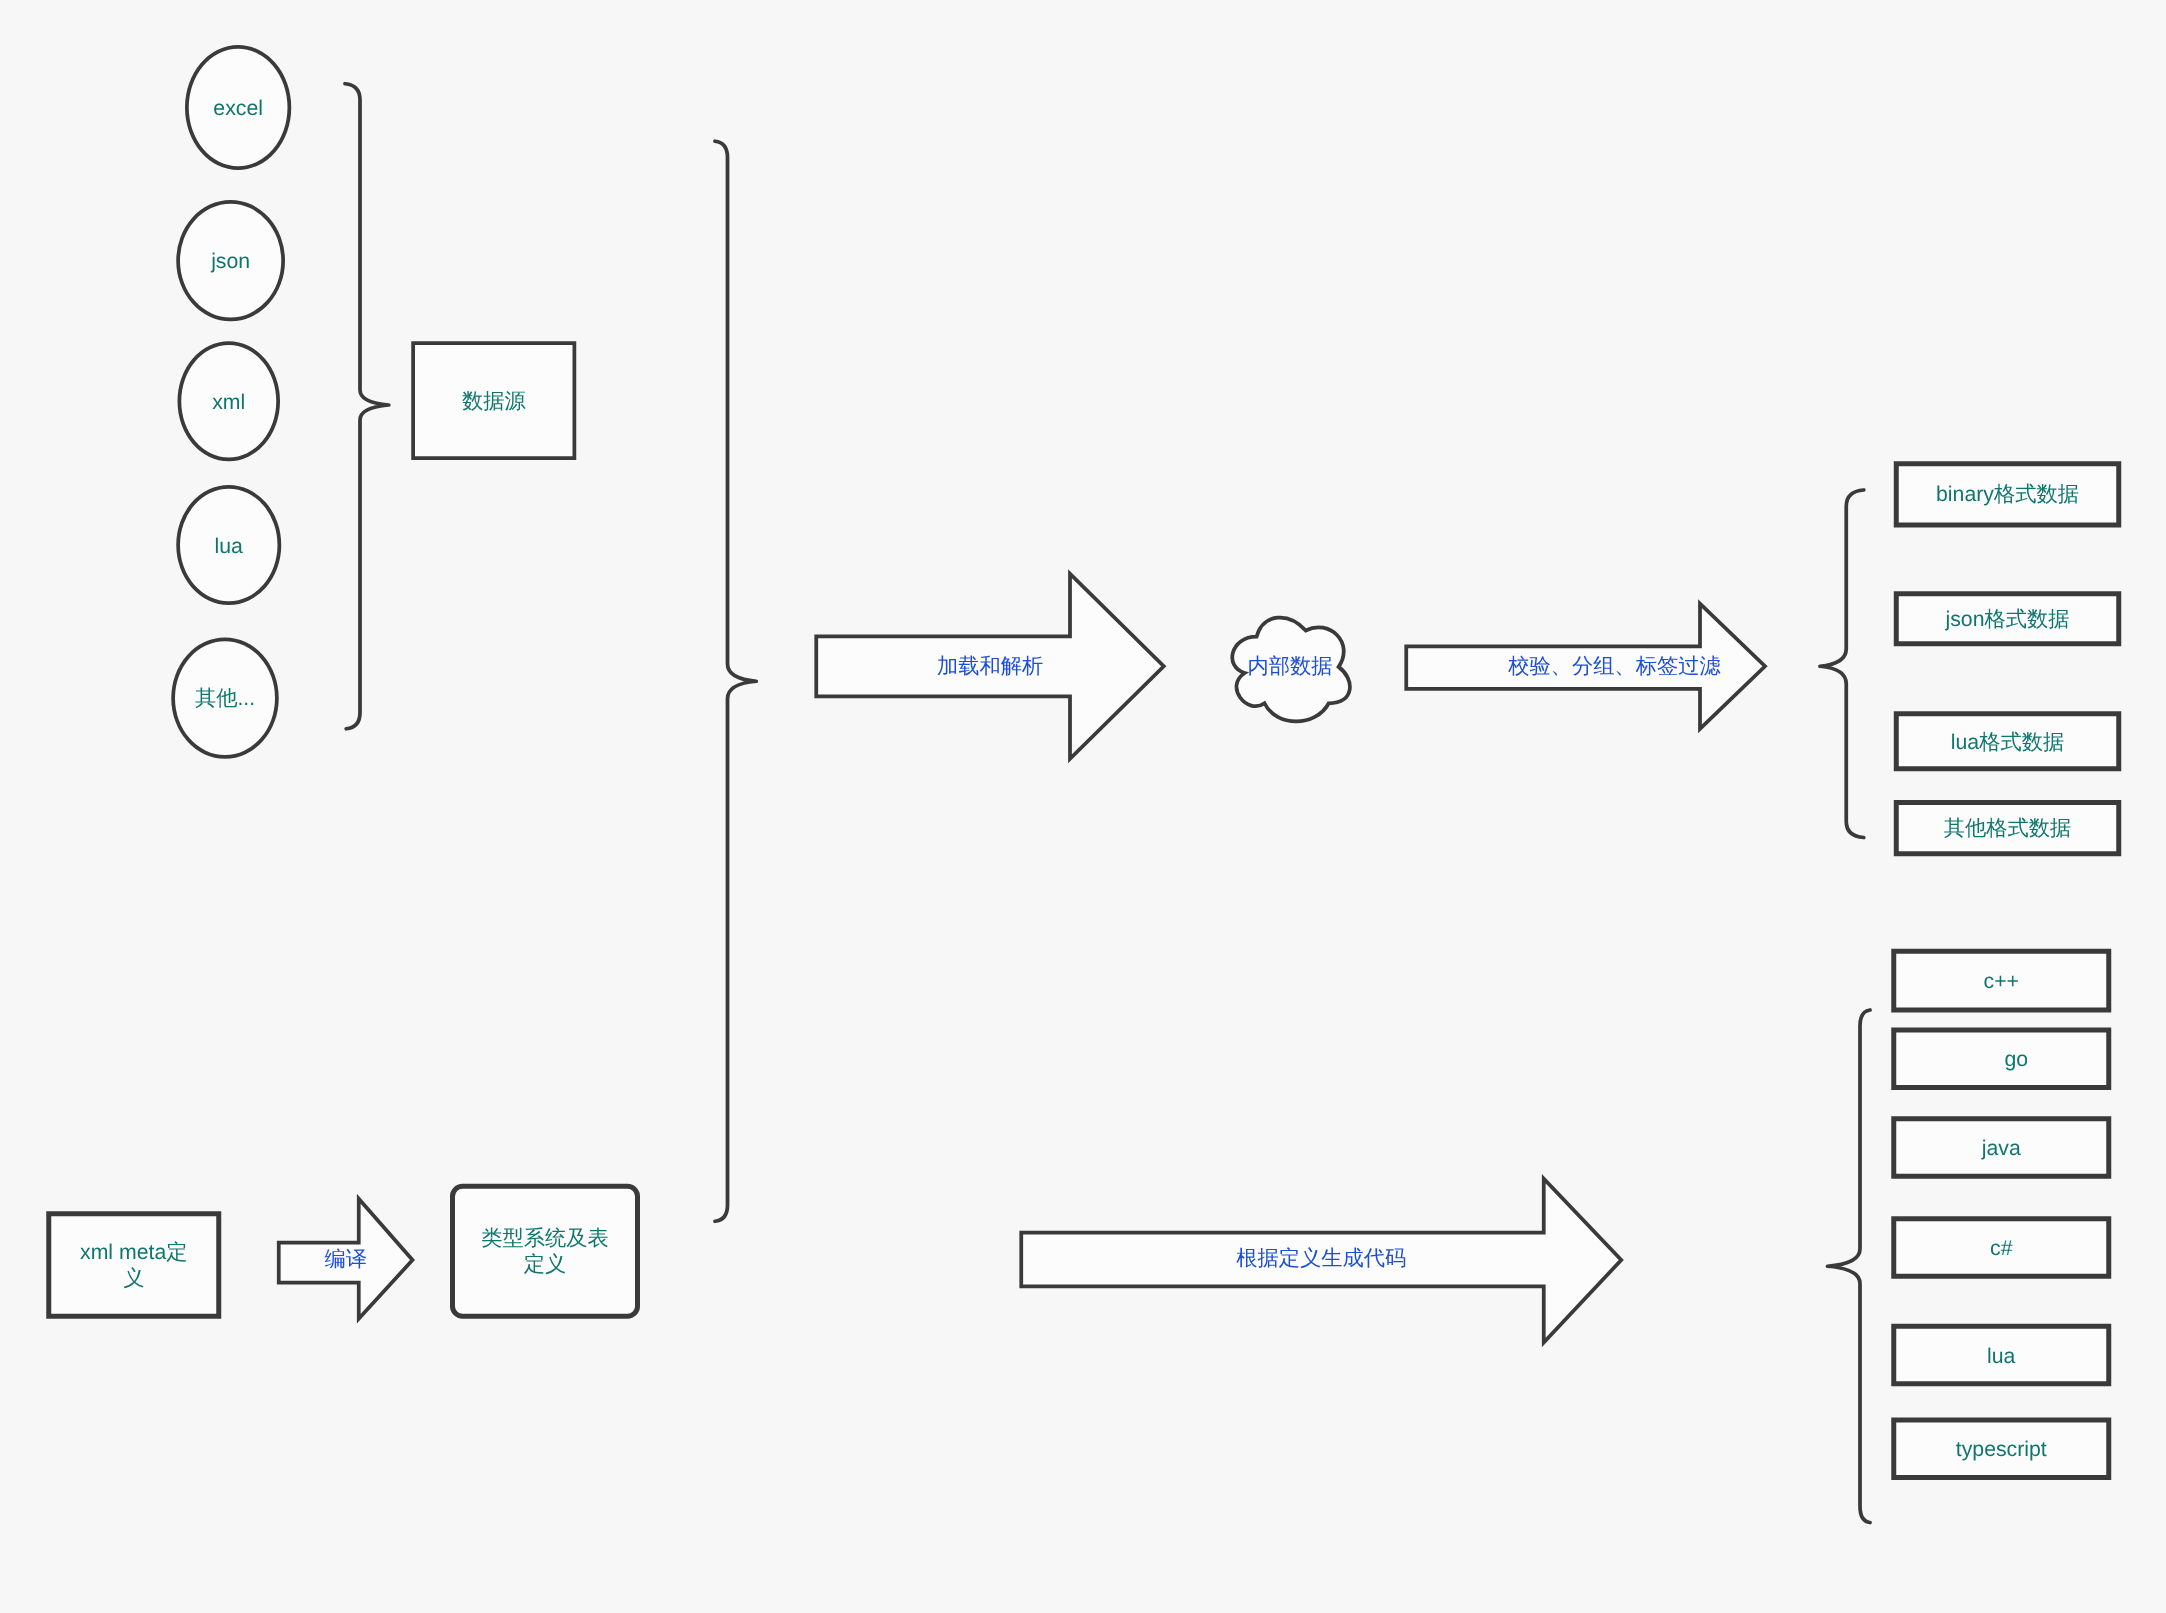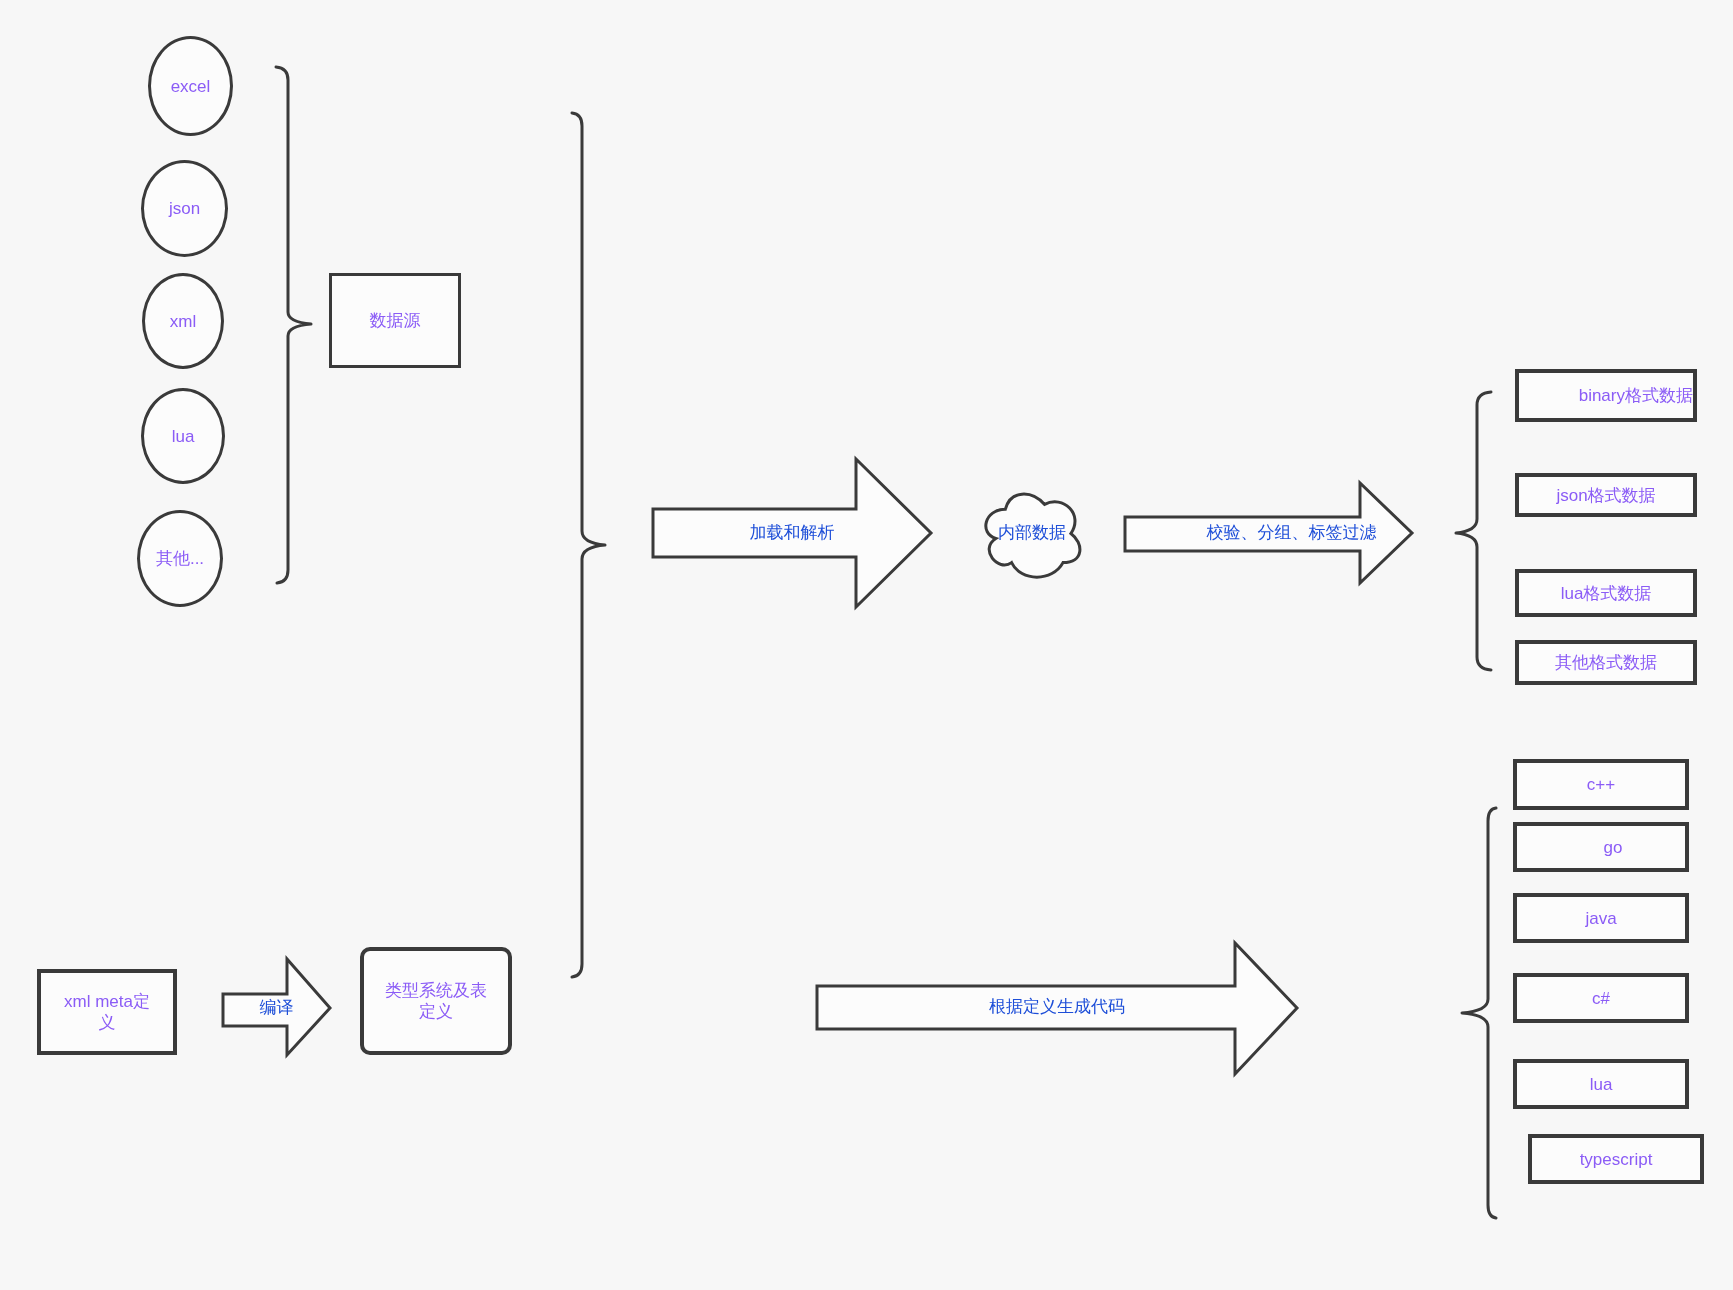--- a/index.html
+++ b/index.html
@@ -1,21 +1,21 @@
 <!DOCTYPE html>
 <html><head>
 <meta charset="utf-8">
 <style>
   html,body{margin:0;padding:0;}
   body{background:#f7f7f7;font-family:"Liberation Sans","DejaVu Sans",sans-serif;}
   #canvas{position:relative;width:1733px;height:1290px;background:#f7f7f7;overflow:hidden;}
   #shapes{position:absolute;left:0;top:0;}
   .node{position:absolute;box-sizing:border-box;background:#fcfcfc;border:3px solid #3a3a3a;
         display:flex;align-items:center;justify-content:center;
-        color:#8b5cf6;font-size:17px;line-height:21px;text-align:center;}
+        color:#0f766e;font-size:17px;line-height:21px;text-align:center;}
   .ellipse{border-radius:50%;}
   .b4{border-width:4px;}
   .rounded{border-radius:10px;}
   .arrow-label{position:absolute;color:#1d4ed8;font-size:17px;line-height:24px;
                text-align:center;pointer-events:none;}
   .wrap{display:inline-block;}
 </style>
 </head>
 <body>
 
@@ -75,21 +75,21 @@
   <div class="node b4 rounded" style="left:360px;top:947px;width:152px;height:108px;">
     <span class="wrap" style="width:108px;">类型系统及表定义</span>
   </div>
 
   <div class="arrow-label" style="left:223px;top:996px;width:107px;">编译</div>
   <div class="arrow-label" style="left:653px;top:521px;width:278px;">加载和解析</div>
   <div class="arrow-label" style="left:979px;top:521px;width:106px;">内部数据</div>
   <div class="arrow-label" style="left:1125px;top:521px;width:287px;padding-left:23px;">校验、分组、标签过滤</div>
   <div class="arrow-label" style="left:817px;top:995px;width:480px;">根据定义生成代码</div>
 
-  <div class="node b4" style="left:1515px;top:369px;width:182px;height:53px;justify-content:flex-end;">
+  <div class="node b4" style="left:1515px;top:369px;width:182px;height:53px;">
     <span>binary格式数据</span>
   </div>
   <div class="node b4" style="left:1515px;top:473px;width:182px;height:44px;">
     <span>json格式数据</span>
   </div>
   <div class="node b4" style="left:1515px;top:569px;width:182px;height:48px;">
     <span>lua格式数据</span>
   </div>
   <div class="node b4" style="left:1515px;top:640px;width:182px;height:45px;">
     <span>其他格式数据</span>
@@ -103,17 +103,17 @@
   </div>
   <div class="node b4" style="left:1513px;top:893px;width:176px;height:50px;">
     <span>java</span>
   </div>
   <div class="node b4" style="left:1513px;top:973px;width:176px;height:50px;">
     <span>c#</span>
   </div>
   <div class="node b4" style="left:1513px;top:1059px;width:176px;height:50px;">
     <span>lua</span>
   </div>
-  <div class="node b4" style="left:1513px;top:1134px;width:176px;height:50px;margin-left:15px;">
+  <div class="node b4" style="left:1513px;top:1134px;width:176px;height:50px;">
     <span>typescript</span>
   </div>
 
 </div>
 
 </body></html>

